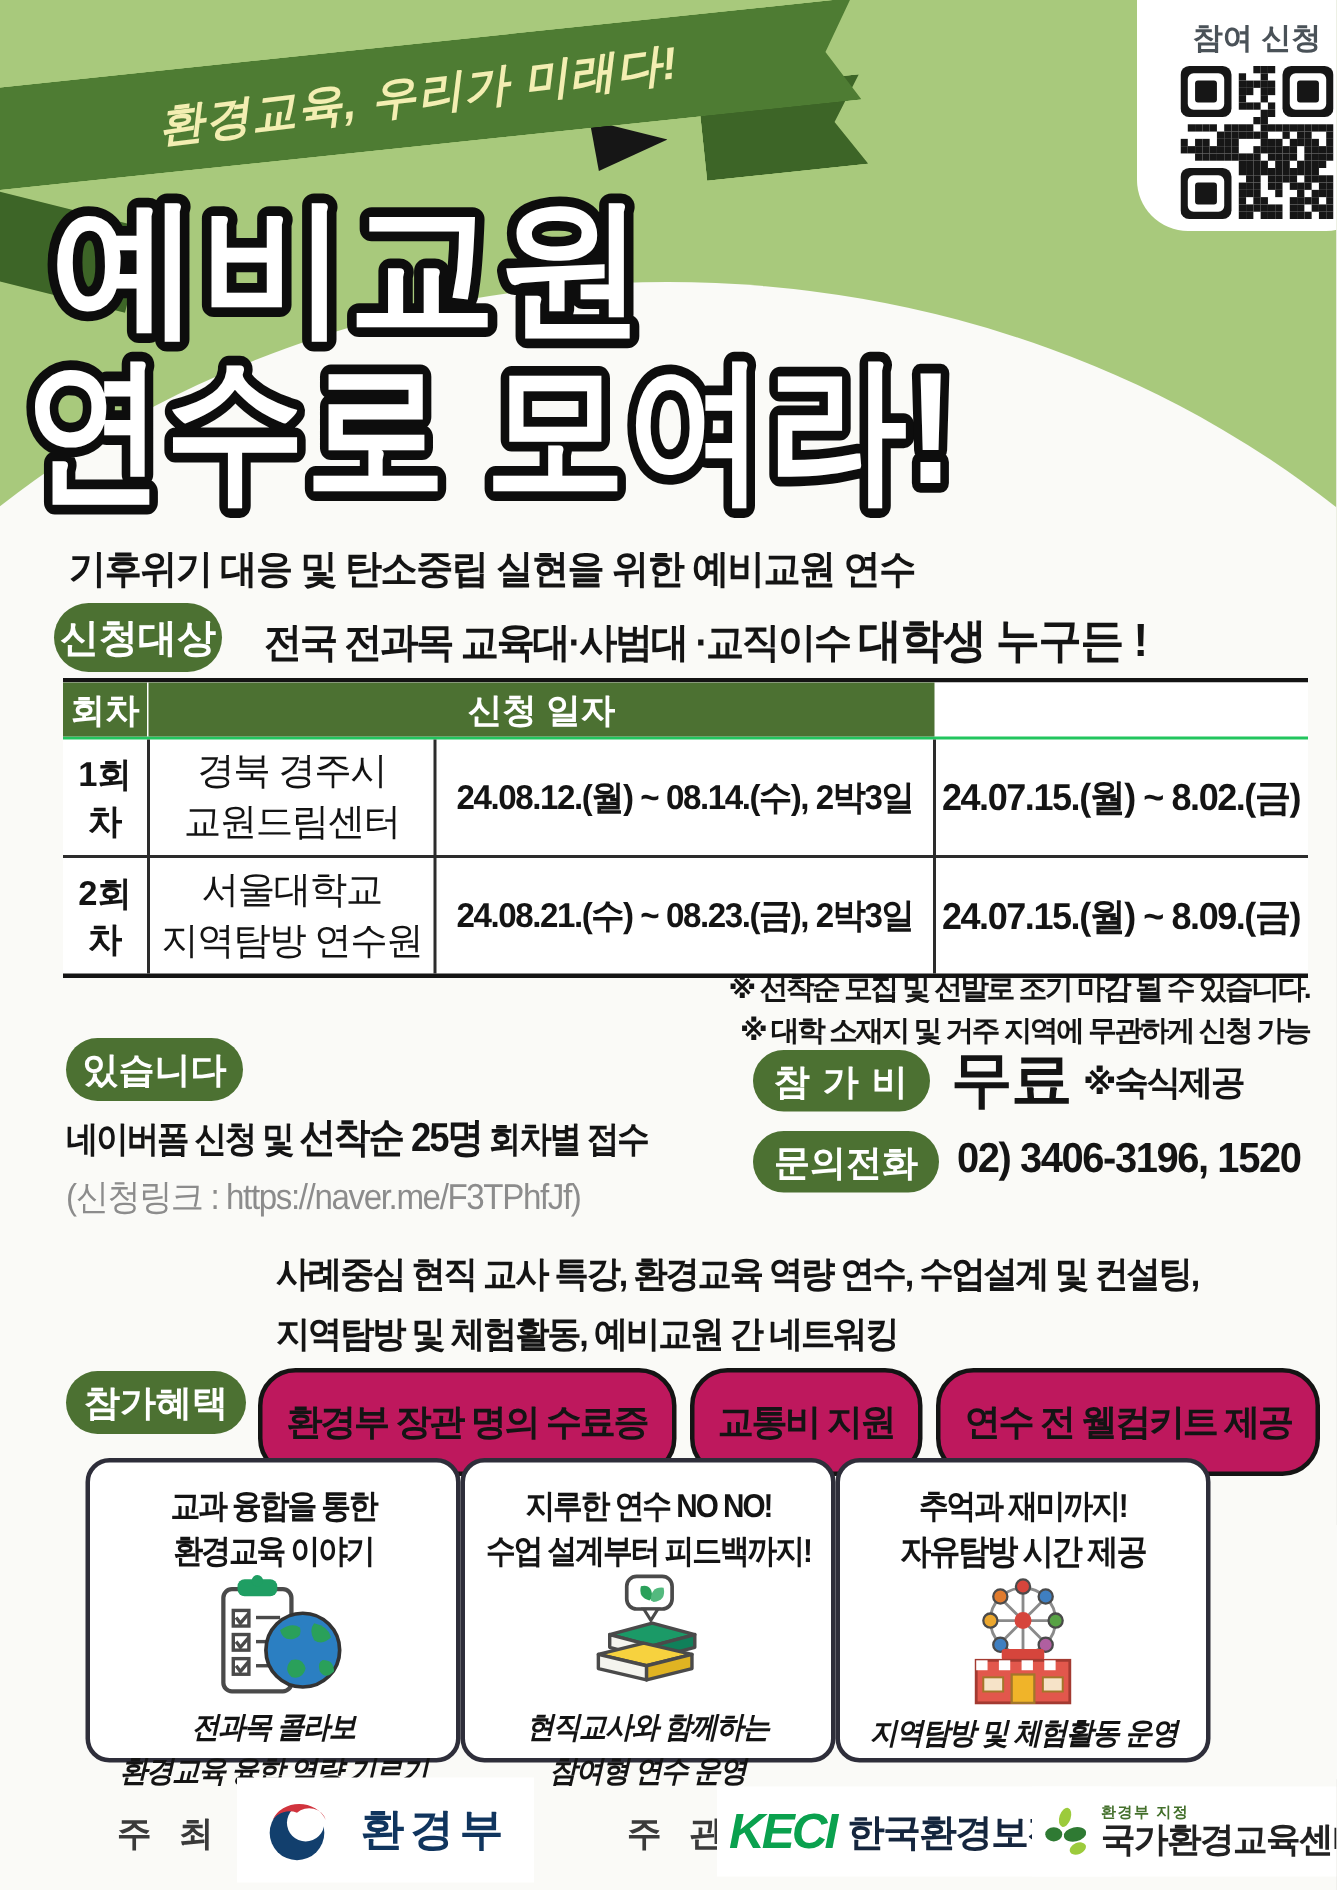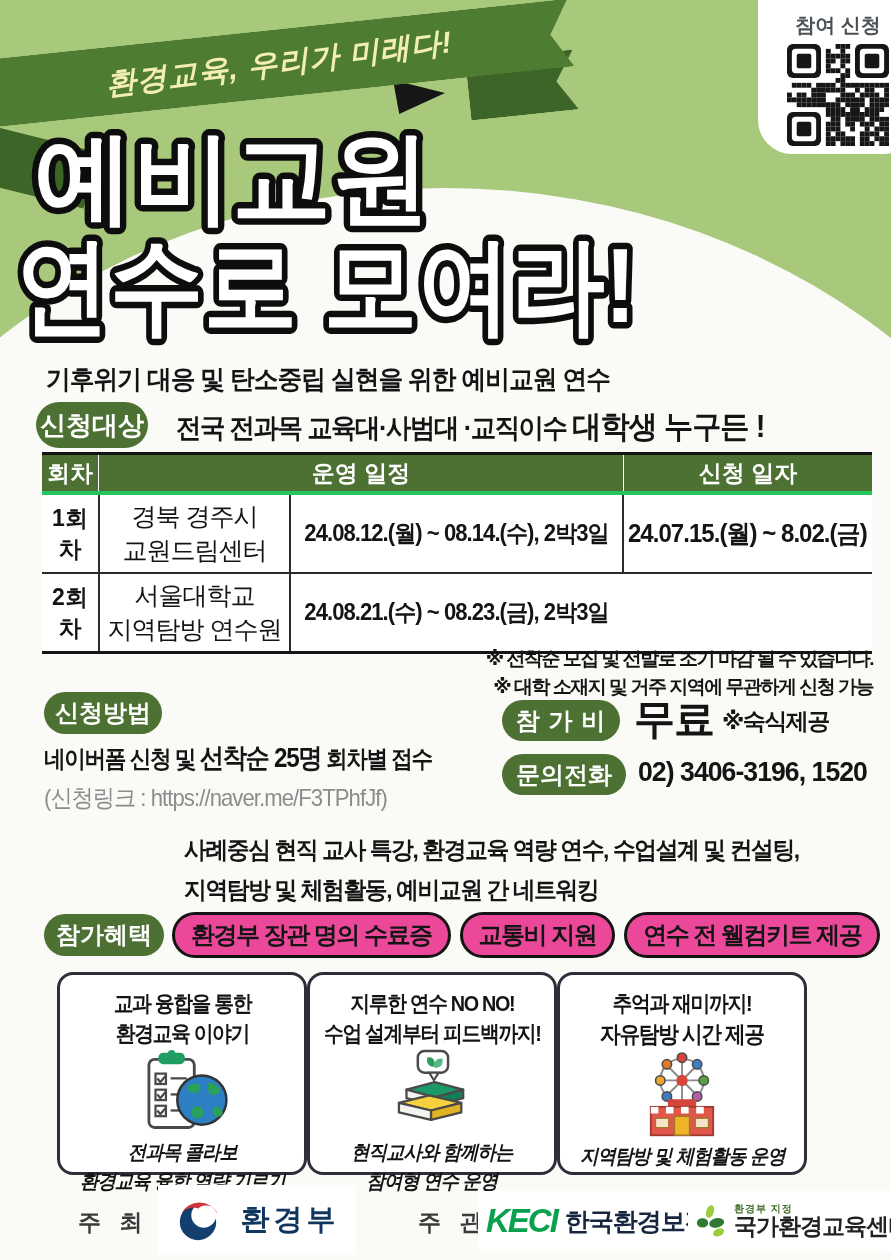--- a/index.html
+++ b/index.html
@@ -44,21 +44,21 @@
 
   
   .target-text{position:absolute;left:176px;top:406px;font-size:27px;font-weight:700;letter-spacing:-1.5px;
     white-space:nowrap;z-index:5;transform:scaleX(.94);transform-origin:left center;}
   .target-text .strong{font-size:31px;font-weight:900;letter-spacing:-1px;}
 
   
   .sch-table{position:absolute;left:42px;top:452px;width:830px;z-index:5;background:#fff;
     border-top:3px solid #141414;border-bottom:3px solid #141414;}
   .thead{display:grid;grid-template-columns:56px 524px 248px;column-gap:1px;background:#fff;
-    border-bottom:4px solid #22c55e;}
+    border-bottom:2px solid #22c55e;}
   .th{background:#4c7132;color:#fff;font-size:23px;font-weight:700;height:36px;
     display:flex;align-items:center;justify-content:center;}
   .trow{display:grid;grid-template-columns:56px 191px 333px 248px;height:77px;}
   .trow + .trow{border-top:2px solid #2c2c2c;}
   .td{display:flex;align-items:center;justify-content:center;text-align:center;}
   .td + .td{border-left:2px solid #2c2c2c;}
   .td-round{font-size:23px;font-weight:700;}
   .td-loc{font-size:25px;font-weight:400;white-space:pre-line;line-height:1.35;letter-spacing:-1px;}
   .td-sched{font-size:23px;font-weight:700;letter-spacing:-1px;}
   .td-sched span,.td-date span{display:inline-block;transform:scaleX(.96);white-space:nowrap;}
@@ -79,22 +79,22 @@
   .badge-contact{left:502px;top:754px;width:124px;height:41px;font-size:24px;}
   .contact-phone{position:absolute;left:638px;top:756px;font-size:28px;font-weight:800;letter-spacing:-1px;
     white-space:nowrap;z-index:5;transform:scaleX(.95);transform-origin:left center;}
 
   
   .badge-content{left:44px;top:830px;width:120px;height:42px;font-size:24px;}
   .content-text{position:absolute;left:184px;top:830px;font-size:24px;font-weight:700;letter-spacing:-1.5px;
     line-height:40px;white-space:pre-line;z-index:5;transform:scaleX(.95);transform-origin:left top;}
   .badge-benefit{left:44px;top:914px;width:120px;height:42px;font-size:24px;}
   .benefit-row{position:absolute;left:172px;top:912px;display:flex;gap:9px;z-index:5;}
-  .benefit-pill{border:3px solid #141414;border-radius:25px;background:#ec4899;height:40px;
-    display:flex;align-items:center;justify-content:center;padding:0 16px;
+  .benefit-pill{border:3px solid #141414;border-radius:25px;background:#be185d;height:40px;
+    display:flex;align-items:center;justify-content:center;padding:13px 16px;
     font-size:24px;font-weight:800;letter-spacing:-1.5px;white-space:nowrap;}
 
   
   .cards{position:absolute;left:57px;top:972px;width:790px;height:203px;display:flex;
     justify-content:flex-start;z-index:5;}
   .card{width:250px;background:#fff;border:3px solid #2e2e3a;border-radius:16px;box-sizing:border-box;
     display:flex;flex-direction:column;align-items:center;padding:14px 6px 10px;}
   .card-title{text-align:center;font-size:22px;font-weight:800;letter-spacing:-1.5px;line-height:1.35;
     transform:scaleX(.9);transform-origin:center top;white-space:nowrap;}
   .card-title .t-light{font-weight:700;}
@@ -336,47 +336,49 @@
   <div class="subtitle">기후위기 대응 및 탄소중립 실현을 위한 예비교원 연수</div>
 
   <div class="badge" style="left:36px;top:402px;width:112px;height:46px;font-size:26px;">신청대상</div>
   <div class="target-text">
     <span>전국 전과목  교육대·사범대 ·교직이수 </span><span class="strong">대학생 누구든 !</span>
   </div>
 
   <div class="sch-table">
     <div class="thead">
       <div class="th">회차</div>
-      <div class="th">운영 일정</div>
       <div class="th">신청 일자</div>
     </div>
     <div class="trow">
       <div class="td td-round">1회차</div>
       <div class="td td-loc">경북 경주시
 교원드림센터</div>
       <div class="td td-sched">
           <span>24.08.12.(월) ~ 08.14.(수), 2박3일</span>
         </div>
       <div class="td td-date">
           <span>24.07.15.(월) ~ 8.02.(금)</span>
         </div>
     </div>
     <div class="trow">
       <div class="td td-round">2회차</div>
       <div class="td td-loc">서울대학교
 지역탐방 연수원</div>
       <div class="td td-sched">
           <span>24.08.21.(수) ~ 08.23.(금), 2박3일</span>
         </div>
+      <div class="td td-date">
+          <span>24.07.15.(월) ~ 8.09.(금)</span>
+        </div>
     </div>
   </div>
   <div class="note note1">※ 선착순 모집 및 선발로 조기 마감 될 수 있습니다.</div>
   <div class="note note2">※ 대학 소재지 및 거주 지역에 무관하게 신청 가능</div>
 
-  <div class="badge badge-apply">신청방법</div>
+  <div class="badge badge-apply">있습니다</div>
   <div class="apply-line">
     <span>네이버폼 신청 및 </span><span class="strong">선착순 25명</span><span> 회차별 접수</span>
   </div>
   <div class="apply-link">(신청링크 : https://naver.me/F3TPhfJf)</div>
 
   <div class="badge badge-fee">참 가 비</div>
   <div class="fee-value">무료</div>
   <div class="fee-note">※숙식제공</div>
   <div class="badge badge-contact">문의전화</div>
   <div class="contact-phone">02) 3406-3196, 1520</div>

